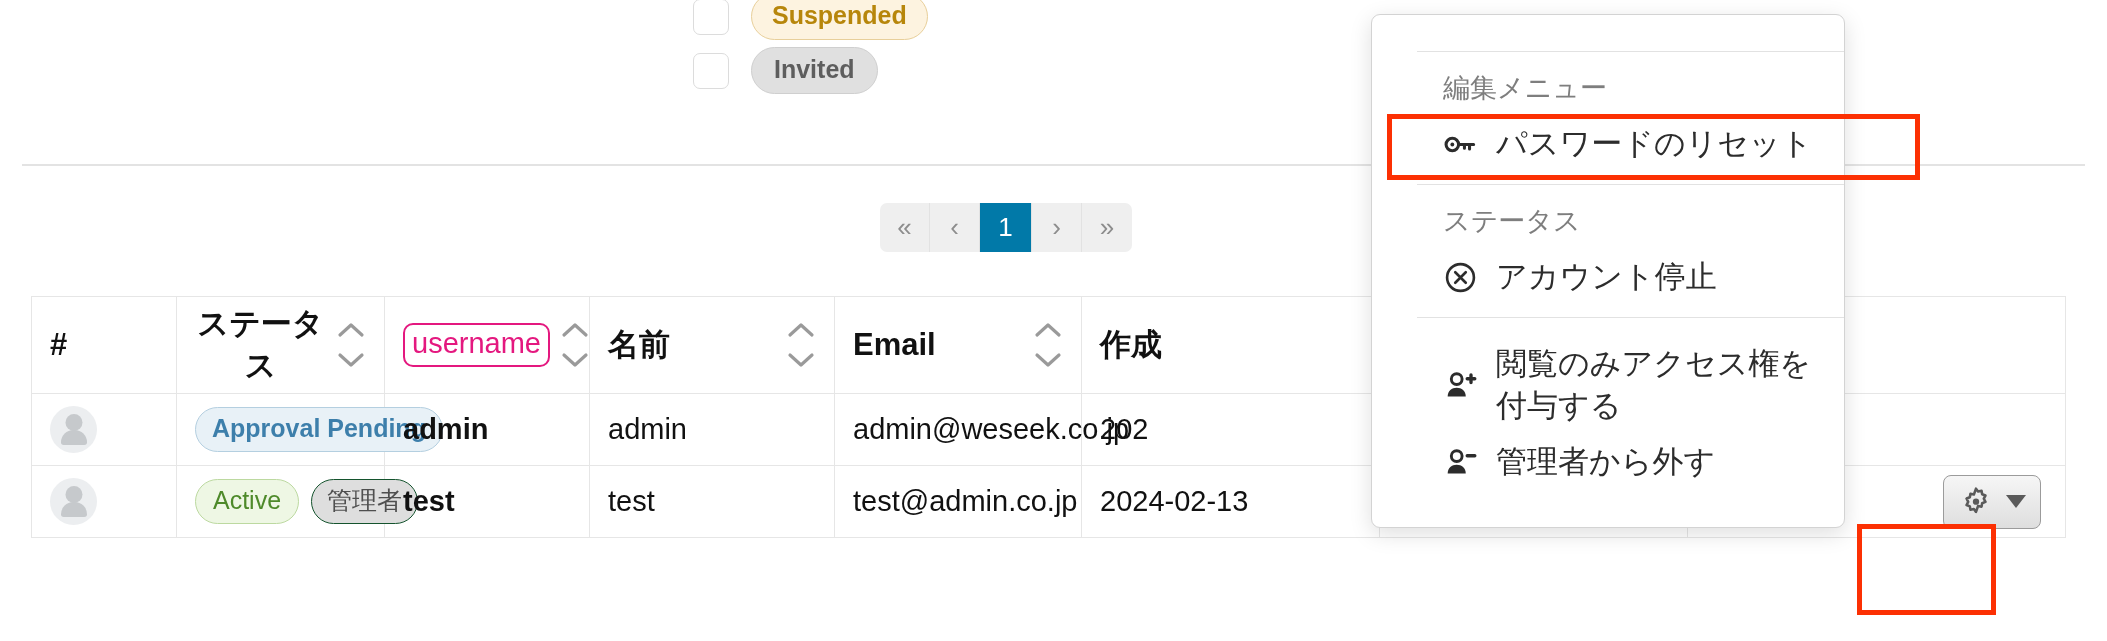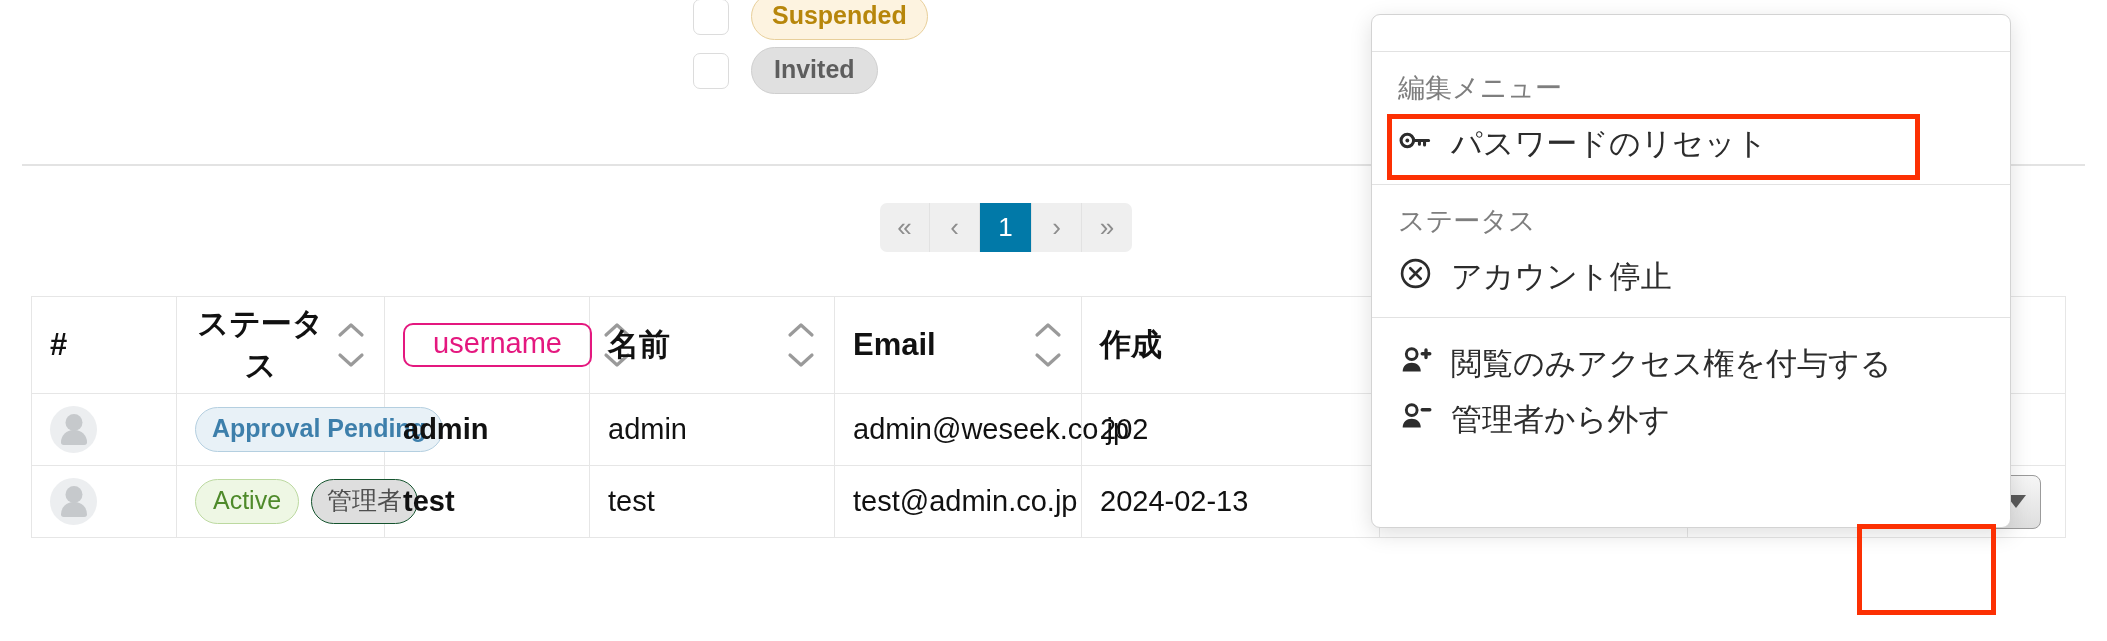--- a/index.html
+++ b/index.html
@@ -81,21 +81,21 @@
     display:flex; align-items:center; justify-content:space-between;
     padding:0 18px;
     height:96px;
   }
   .th-label {
     font-size:31px; font-weight:bold; color:#111;
     font-family:"Liberation Sans","DejaVu Sans",sans-serif;
   }
   .th-label.pill {
     border:2px solid #e4187f; color:#e4187f; border-radius:10px;
-    padding:4px 28px 7px; font-weight:normal; font-size:29px;
+    padding:4px 7px 7px; font-weight:normal; font-size:29px;
     display:inline-block; line-height:1;
   }
   .sortarrows {
     display:flex; flex-direction:column; align-items:center; justify-content:center;
     gap:14px; color:#9a9a9a; flex:0 0 auto; margin-left:10px;
   }
   .sortarrows svg { display:block; }
 
   .tbl tbody td { height:71px; }
   .cell {
@@ -145,37 +145,38 @@
     border-top:13px solid #5a5a5a;
   }
 
   
   .redbox {
     position:absolute; border:5px solid #fc3003; pointer-events:none; z-index:40;
   }
 
   
   .dropdown {
-    position:absolute; left:1371px; top:14px; width:640px; height:514px;
+    position:absolute; left:1371px; top:14px; width:474px; height:514px;
     background:#fff;
     border:1px solid #d3d3d3;
     border-radius:9px;
     box-shadow:0 6px 22px rgba(0,0,0,.13);
     z-index:30;
     overflow:hidden;
+    padding-left:45px;
   }
   .dd-top-pad { height:37px; border-bottom:1px solid #e2e2e2; }
   .dd-section { padding:18px 0 12px; }
   .dd-section + .dd-section { border-top:1px solid #e2e2e2; }
   .dd-header {
     font-size:27px; color:#7e7e7e; padding:0 26px 10px;
     font-family:"DejaVu Sans","Liberation Sans",sans-serif;
   }
   .dd-item {
-    display:flex; align-items:flex-start; gap:18px;
+    display:flex; align-items:center; gap:18px;
     padding:7px 26px; font-size:31px; color:#2c2c2c; cursor:pointer;
     font-family:"DejaVu Sans","Liberation Sans",sans-serif;
   }
   .dd-item svg { flex:0 0 auto; display:block; }
 </style>
 </head>
 <body>
 
 <div class="filter-row" style="left:693px; top:-7px;">
   <div class="chk"></div>

